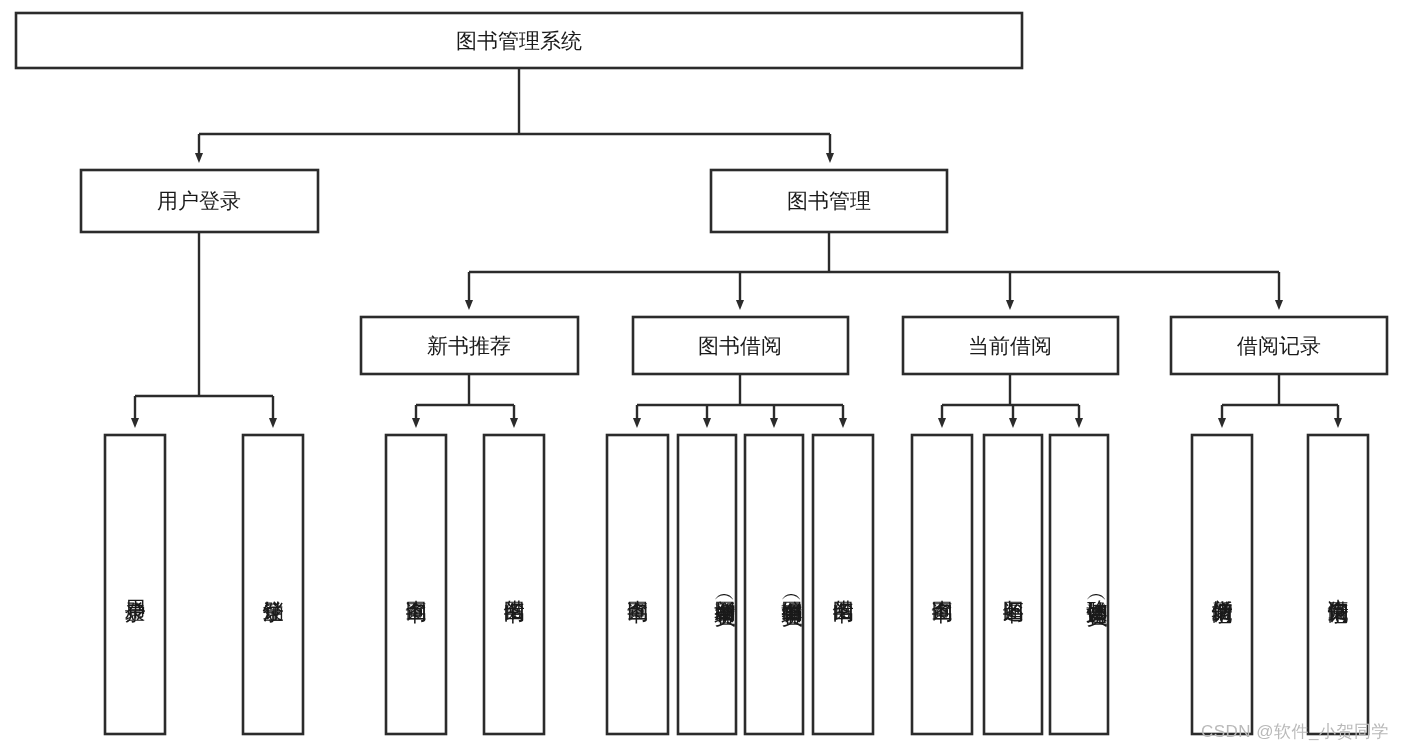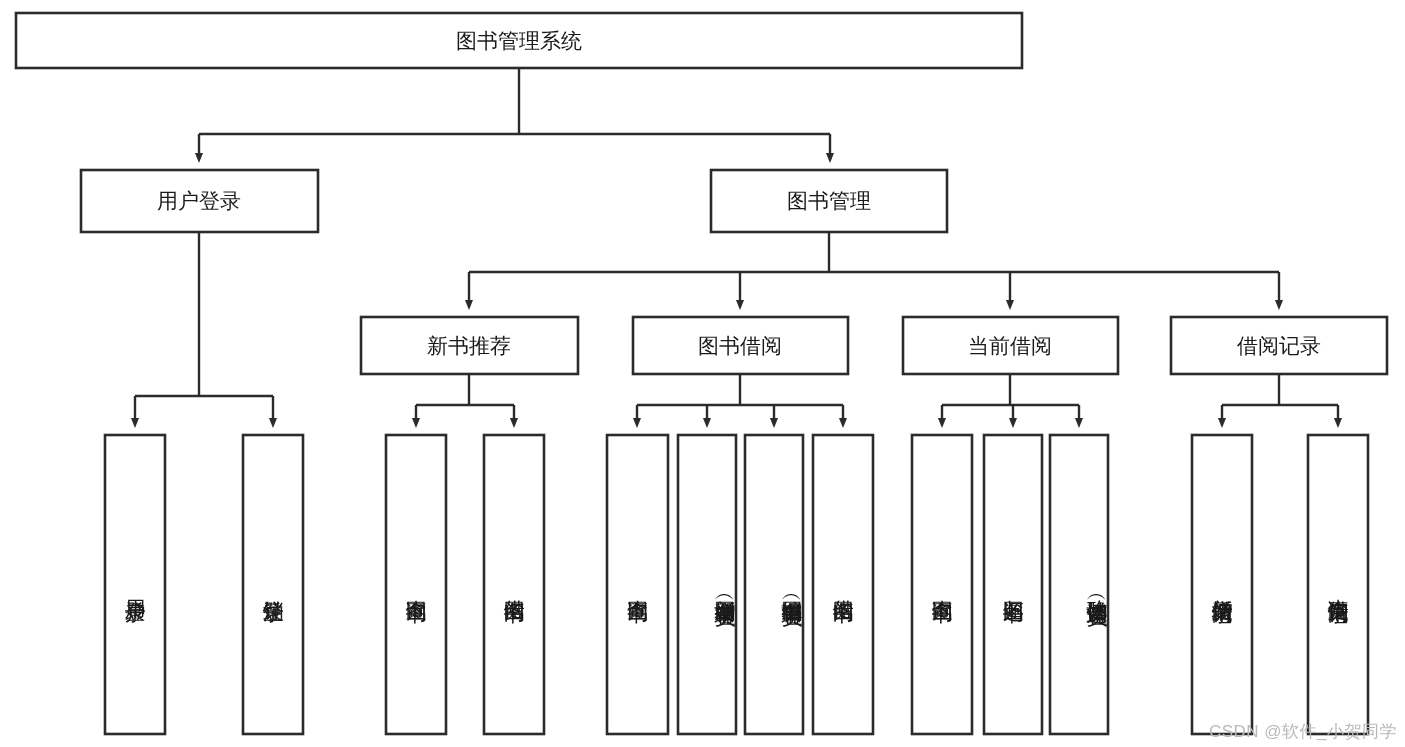--- a/index.html
+++ b/index.html
@@ -61,21 +61,21 @@
     letter-spacing: 1px;
     display: flex;
     align-items: center;
     justify-content: center;
     text-align: center;
     pointer-events: none;
     white-space: nowrap;
   }
   #watermark {
     position: absolute;
-    right: 8px;
+    right: 16px;
     bottom: 4px;
     font-family: "Liberation Sans", "DejaVu Sans", sans-serif;
     font-size: 17px;
     color: #b9b9b9;
     letter-spacing: 0.5px;
     user-select: none;
   }
 </style>
 </head>
 <body>

